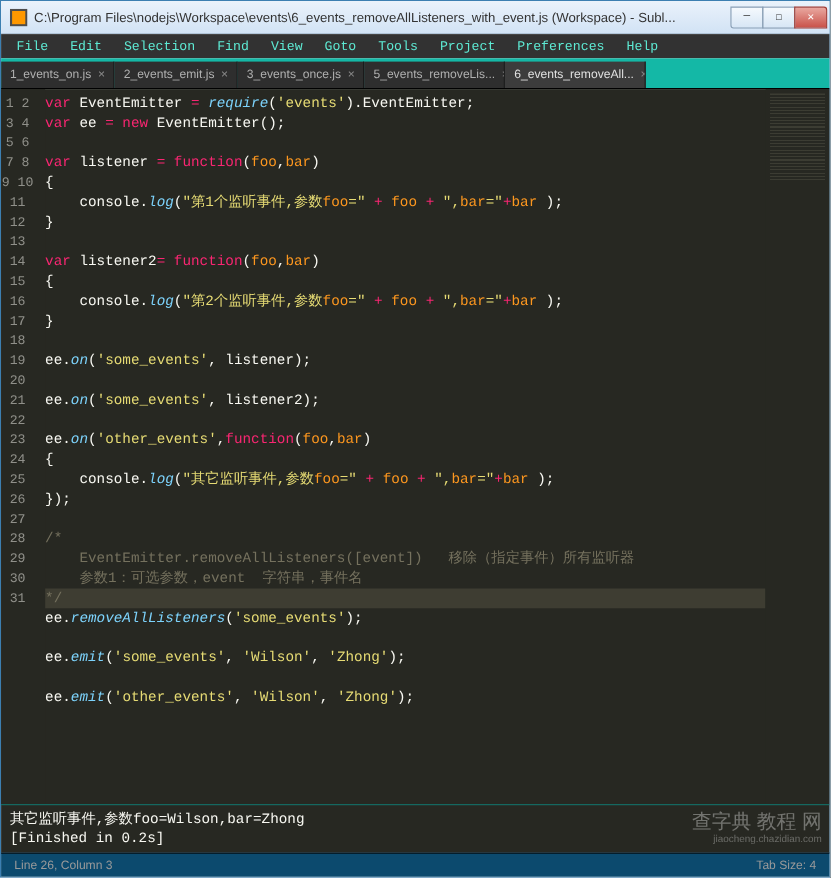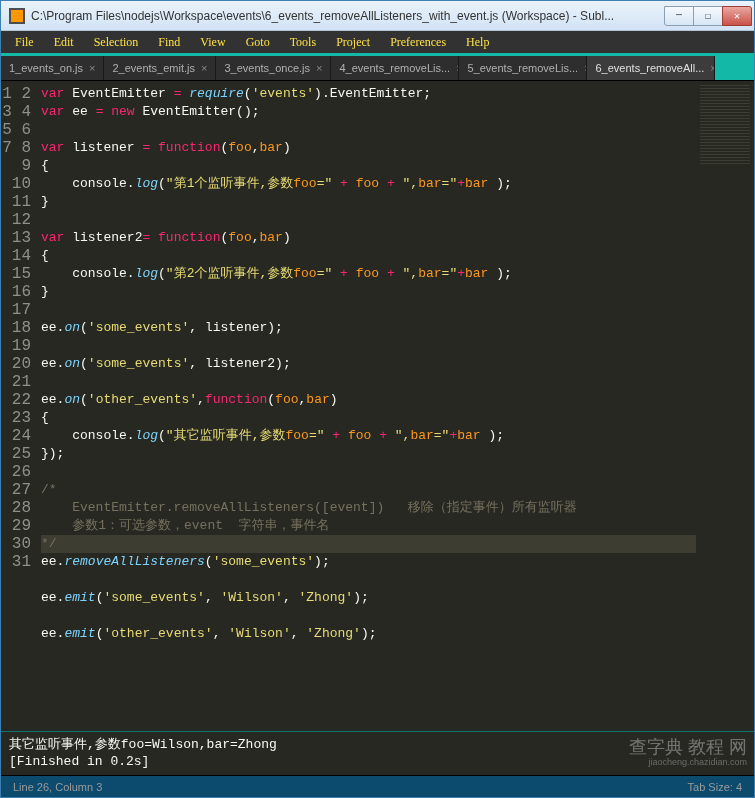--- a/index.html
+++ b/index.html
@@ -8,30 +8,30 @@
 .window { border: 1px solid #3c7fb1; width: 755px; height: 798px; display: flex; flex-direction: column; background: #fff; }
 
 .titlebar { height: 30px; background: linear-gradient(to bottom, #eaf2fb, #d2e3f5); display: flex; align-items: center; padding: 0 2px 0 8px; border-bottom: 1px solid #b0c4d8; }
 .titlebar-icon { width: 16px; height: 16px; margin-right: 6px; display:inline-flex; }
 .titlebar-text { flex: 1; color: #333; font-family: 'Segoe UI', Tahoma, sans-serif; font-size: 12px; white-space: nowrap; overflow: hidden; text-overflow: ellipsis; }
 .win-buttons { display: flex; gap: 0; }
 .win-btn { width: 30px; height: 20px; border: 1px solid #8a9fb5; background: linear-gradient(to bottom,#f5f9fd,#d7e6f5); display:flex; align-items:center; justify-content:center; font-size:10px; color:#333; margin-left:-1px;}
 .win-btn.close { background: linear-gradient(to bottom,#e9a8a0,#c9524a); color:#fff; border-color:#a23b33; border-radius: 0 3px 0 0;}
 .win-btn.min { border-radius: 0 0 0 3px;}
 
-.menubar { height: 22px; background: #323232; display: flex; align-items: center; padding: 0 4px; color: #fde047; font-family: Liberation Serif, serif; font-size: 12px; }
+.menubar { height: 22px; background: #323232; display: flex; align-items: center; padding: 0 4px; color: #5eead4; font-family: Liberation Mono, monospace; font-size: 12px; }
 .menubar span { padding: 2px 10px; cursor: default; }
 
 .tabbar { height: 28px; background: #14b8a6; display: flex; align-items: flex-end; overflow: hidden; border-bottom: 1px solid #000;}
 .tab { height: 24px; background: #2e2e2e; color: #b0b0b0; font-family: 'Segoe UI', Tahoma, sans-serif; font-size: 11px; padding: 4px 8px; display:flex; align-items:center; gap:6px; border-right:1px solid #1a1a1a; white-space:nowrap; max-width:128px; overflow:hidden; }
 .tab.active { background: #3c3c3c; color: #e0e0e0; }
 .tab .tabx { color:#888; font-size:11px; }
 
 .editor { flex: 1; display: flex; background: #272822; overflow: hidden; position: relative; }
-.gutter { width: 40px; background: #272822; color: #90908a; text-align: right; padding: 4px 10px 4px 0; font-size: 16px; line-height: 18px; user-select:none;}
+.gutter { width: 40px; background: #272822; color: #90908a; text-align: center; padding: 4px 10px 4px 0; font-size: 12px; line-height: 18px; user-select:none;}
 .code { flex: 1; padding: 4px 0; font-size: 13px; line-height: 18px; color: #f8f8f2; white-space: pre; overflow:hidden; }
 .minimap { width: 58px; background: #272822; border-left: 0; position:relative; }
 .minimap-inner { position:absolute; top:4px; right:4px; left:4px; height:80px; background: repeating-linear-gradient(to bottom, #4a4a3e 0 1px, transparent 1px 3px); opacity:0.6;}
 
 .kw { color: #f92672; }
 .st { color: #e6db74; }
 .fn { color: #7dd3fc; font-style: italic; }
 .op { color: #f92672; }
 .cm { color: #75715e; }
 .pr { color: #fd971f; }
@@ -82,24 +82,20 @@
       <div class="tab">
         <span>1_events_on.js</span>
         <span class="tabx">×</span>
       </div>
       <div class="tab">
         <span>2_events_emit.js</span>
         <span class="tabx">×</span>
       </div>
       <div class="tab">
         <span>3_events_once.js</span>
-        <span class="tabx">×</span>
-      </div>
-      <div class="tab">
-        <span>4_events_removeLis...</span>
         <span class="tabx">×</span>
       </div>
       <div class="tab">
         <span>5_events_removeLis...</span>
         <span class="tabx">×</span>
       </div>
       <div class="tab active">
         <span>6_events_removeAll...</span>
         <span class="tabx">×</span>
       </div>

